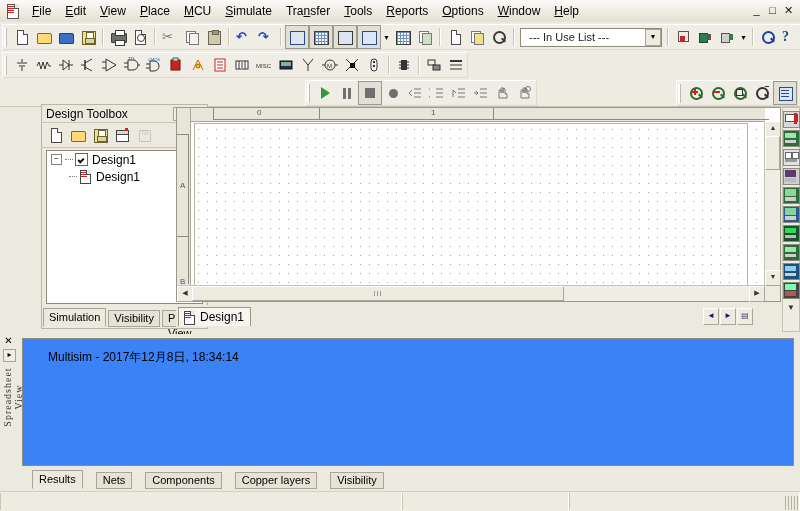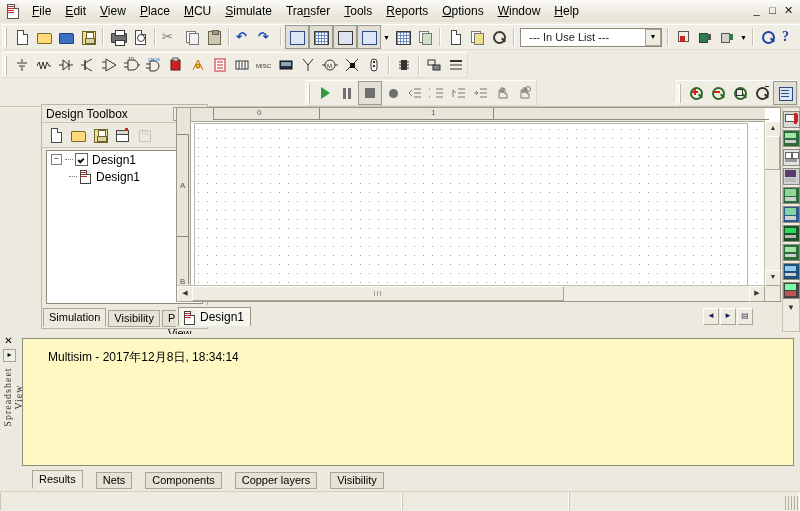--- a/index.html
+++ b/index.html
@@ -161,21 +161,21 @@
      font-size:8px;line-height:13px;text-align:center;color:#1a1a5a;}
 
   
   .ssv{position:absolute;left:0;top:334px;width:800px;height:158px;background:#eceadf;}
   .ssv-side{position:absolute;left:0;top:0;width:16px;height:158px;background:#eceadf;}
   .ssv-vtext{position:absolute;left:-24px;top:52px;width:74px;transform:rotate(-90deg);
      font-size:10px;letter-spacing:1px;color:#333;text-align:center;font-family:"Liberation Serif",serif;}
   .ssv-close{position:absolute;left:3px;top:2px;width:11px;height:11px;font-size:10px;line-height:10px;text-align:center;cursor:default;}
   .ssv-min{position:absolute;left:3px;top:15px;width:11px;height:11px;border:1px solid #a8a596;background:#efeee6;
      font-size:8px;line-height:9px;text-align:center;cursor:default;}
-  .ssv-body{position:absolute;left:22px;top:4px;right:6px;height:126px;background:#fef9c3;border:1px solid #8e8b7d;}
+  .ssv-body{position:absolute;left:22px;top:4px;right:6px;height:126px;background:#3b82f6;border:1px solid #8e8b7d;}
   .ssv-line{position:absolute;left:25px;top:10px;font-size:12px;white-space:nowrap;}
   .ssv-tabs{position:absolute;left:22px;bottom:3px;height:18px;display:flex;align-items:flex-end;}
   .sstab{height:15px;padding:0 6px;font-size:11px;line-height:15px;border:1px solid #a8a596;
      background:#e6e3d6;margin-right:3px;cursor:default;margin-left:10px;}
   .sstab.active{background:#eceadf;border-bottom-color:#eceadf;height:17px;line-height:16px;}
 
   
   .statusbar{position:absolute;left:0;bottom:0;width:800px;height:19px;background:#eeece1;
      border-top:1px solid #d3d0c2;display:flex;align-items:center;}
   .st-cell{height:17px;border-left:1px solid #c9c6b7;border-right:1px solid #fff;}

